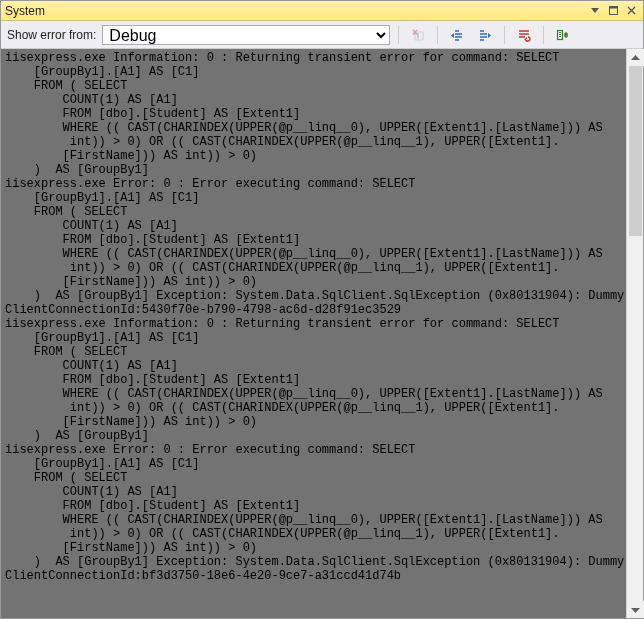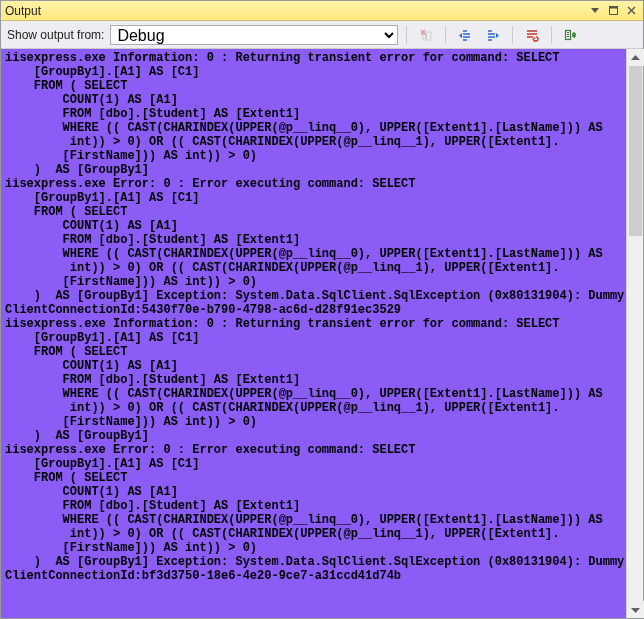--- a/index.html
+++ b/index.html
@@ -50,22 +50,21 @@
     display:flex; align-items:center; justify-content:center;
     border:1px solid transparent;
     color:#555;
   }
   .tb-btn.enabled { color:#1e1e1e; cursor:pointer; }
   .tb-btn.disabled { opacity:0.45; }
   .tb-btn svg { display:block; }
   .content {
     flex:1;
     display:flex;
-    background:#8b5cf6;
-    font-weight:bold;
+    background:#737373;
   }
   .output {
     flex:1;
     overflow:auto;
     font-family: Consolas, "Courier New", monospace;
     font-size: 12px;
     line-height: 14px;
     white-space: pre;
     padding: 2px 4px;
     color:#000;
@@ -88,21 +87,21 @@
     position:absolute; left:2px; width:13px;
     background:#cdcdcd; border-radius:0;
   }
 </style>
 </head>
 <body>
 
 <div class="panel">
 
   <div class="title-bar">
-    <span class="title-text">Output</span>
+    <span class="title-text">System</span>
     <div class="win-ctrls">
       <div class="win-btn">
         <svg width="8" height="6" viewBox="0 0 8 6">
             <path d="M0 0 L8 0 L4 5 Z" fill="#555"></path>
           </svg>
       </div>
       <div class="win-btn">
         <svg width="9" height="9" viewBox="0 0 9 9">
             <rect x="0.5" y="0.5" width="8" height="8" fill="none" stroke="#555" stroke-width="1"></rect>
             <rect x="0.5" y="0.5" width="8" height="2" fill="#555"></rect>
@@ -110,21 +109,21 @@
       </div>
       <div class="win-btn">
         <svg width="9" height="9" viewBox="0 0 9 9">
             <path d="M1 1 L8 8 M8 1 L1 8" stroke="#555" stroke-width="1.4"></path>
           </svg>
       </div>
     </div>
   </div>
 
   <div class="toolbar">
-    <span class="toolbar-label">Show output from:</span>
+    <span class="toolbar-label">Show error from:</span>
     <select>
       <option selected="">Debug</option>
     </select>
     <div class="tb-sep"></div>
 
     <div class="tb-btn disabled">
       <svg width="14" height="14" viewBox="0 0 14 14">
         <path d="M2 6 L7 6 L7 11" fill="none" stroke="#888" stroke-width="1.5"></path>
         <path d="M4 4 L12 4 L12 12 L4 12 Z" fill="none" stroke="#aaa"></path>
         <path d="M2 2 L6 6 M6 2 L2 6" stroke="#c33" stroke-width="1.4"></path>

